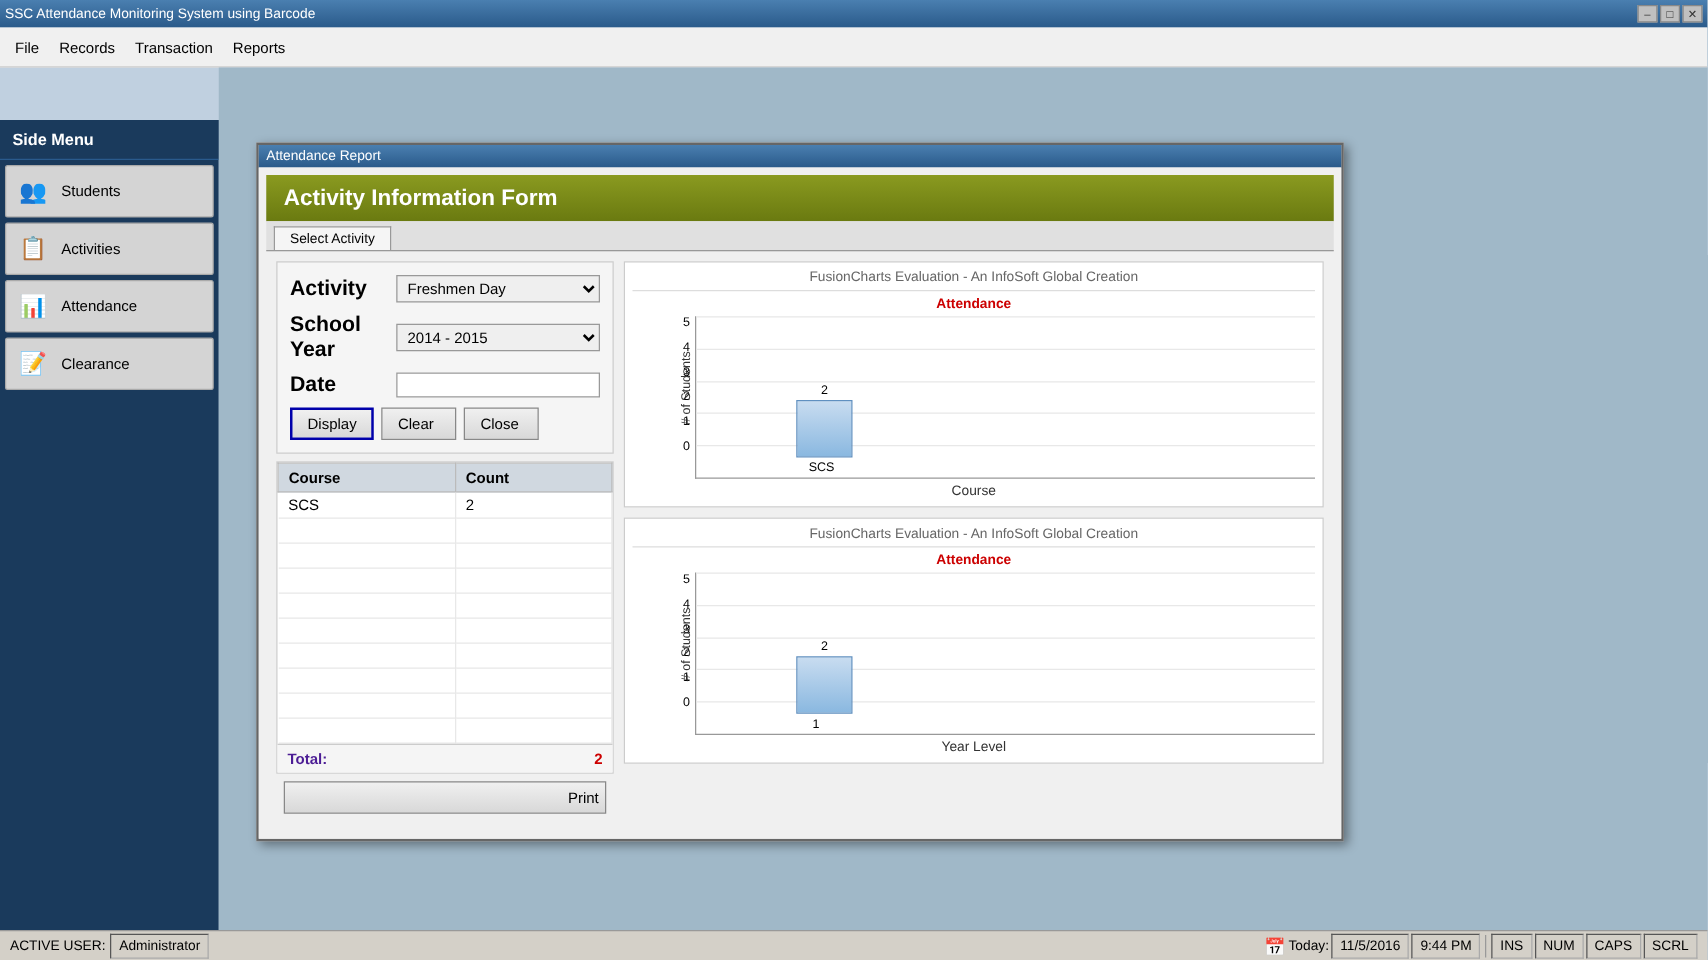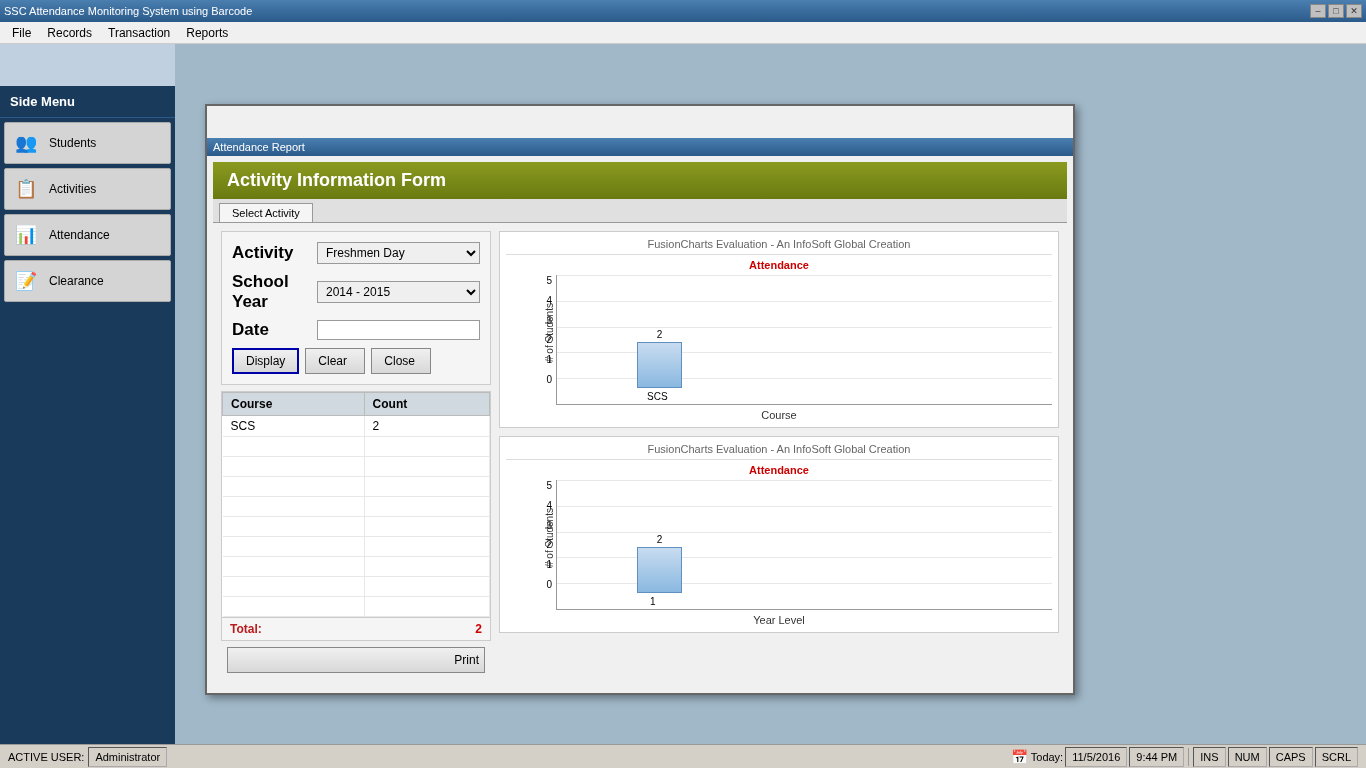--- a/index.html
+++ b/index.html
@@ -21,21 +21,21 @@
       width: 16px; height: 14px;
       background: #c0c0c0;
       border: 1px solid #888;
       display: inline-flex; align-items: center; justify-content: center;
       font-size: 9px; cursor: pointer; color: #333;
     }
 
     
     #menu-bar {
       background: #f0f0f0;
-      height: 22px;
+      height: 32px;
       display: flex;
       align-items: center;
       padding: 0 4px;
       border-bottom: 1px solid #ccc;
     }
     .menu-item {
       padding: 2px 8px;
       cursor: pointer;
       font-size: 12px;
       color: #000;
@@ -99,21 +99,20 @@
       width: 870px;
       position: absolute;
       top: 60px;
       left: 30px;
     }
     #report-window-titlebar {
       background: linear-gradient(to bottom, #4a7fb0, #2a5a8a);
       color: white;
       font-size: 11px;
       padding: 3px 6px;
-      margin-top: 32px;
     }
     #report-window-body {
       background: #f0f0f0;
       padding: 6px;
     }
 
     
     .form-header {
       background: linear-gradient(to bottom, #8a9a20, #6a7a10);
       color: white;
@@ -221,21 +220,21 @@
     }
 
     .total-row {
       display: flex;
       justify-content: space-between;
       padding: 4px 8px;
       font-size: 12px;
       border-top: 1px solid #ccc;
       background: #f5f5f5;
     }
-    .total-label { font-weight: bold; color: #b91c1c; }
+    .total-label { font-weight: bold; color: #4c1d95; }
     .total-value { color: #cc0000; font-weight: bold; }
 
     .print-btn-container {
       padding: 6px;
     }
     .print-btn {
       width: 100%;
       padding: 5px;
       font-size: 12px;
       background: linear-gradient(to bottom, #f0f0f0, #d8d8d8);

